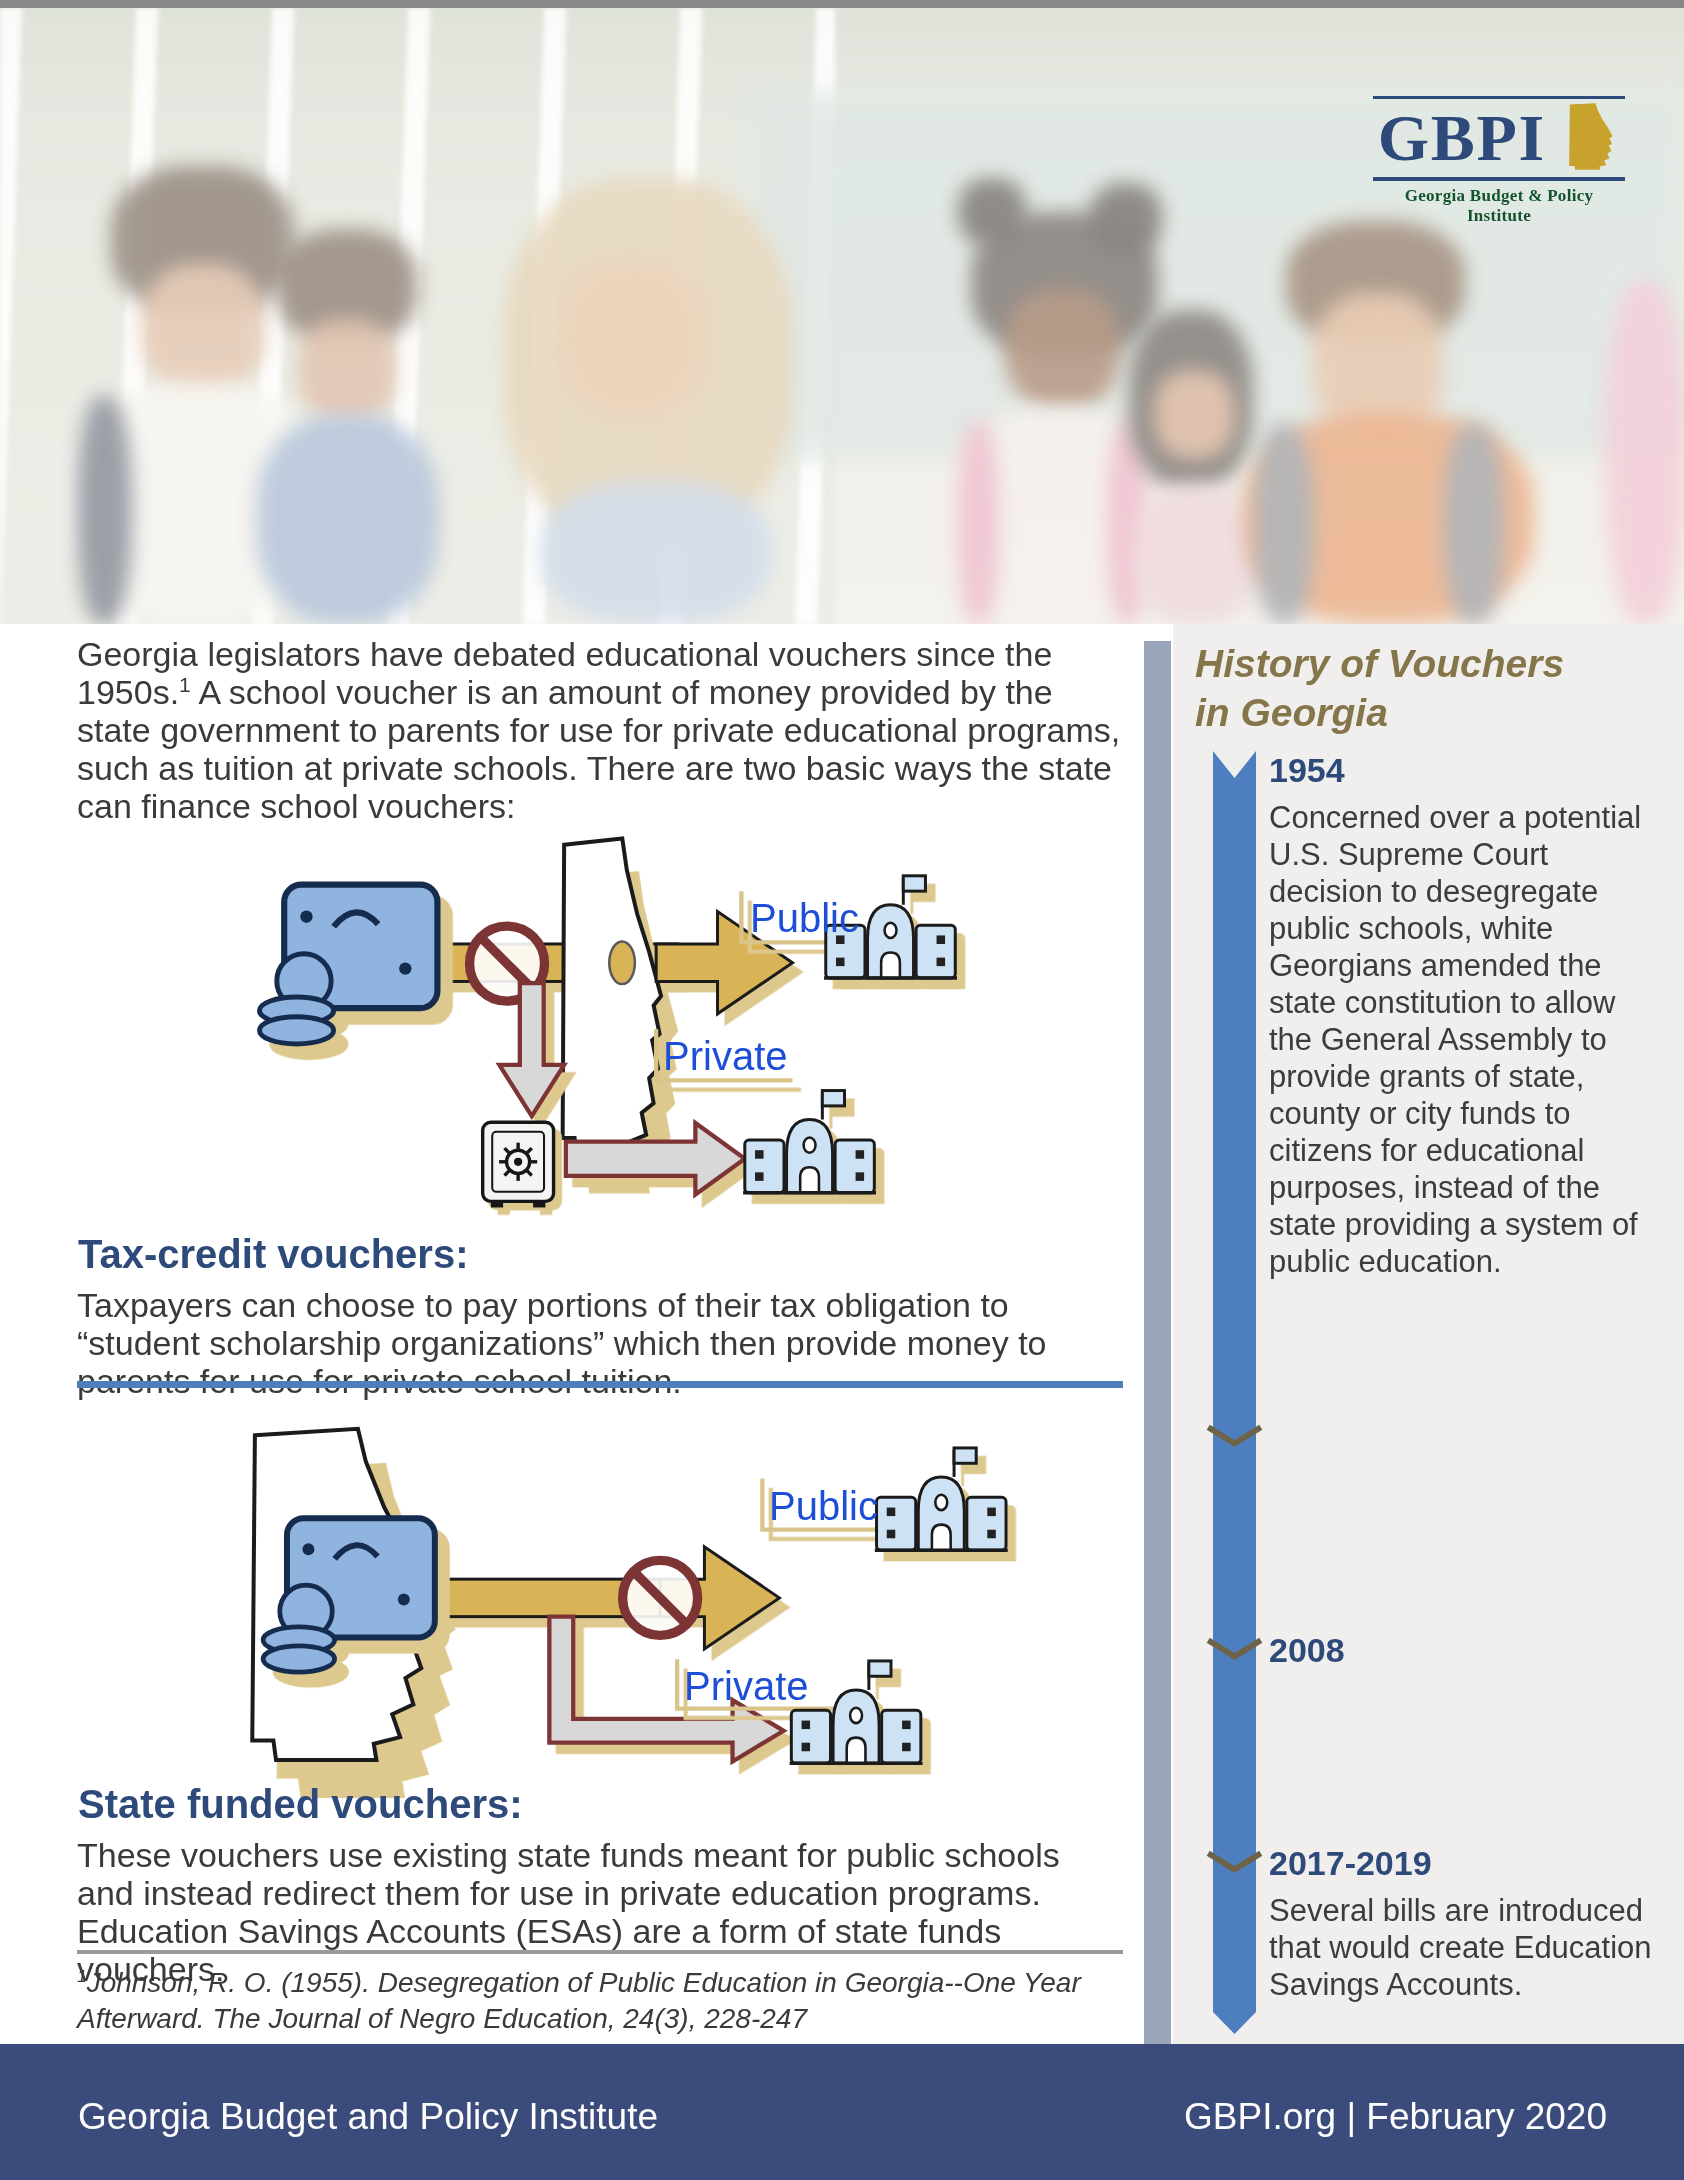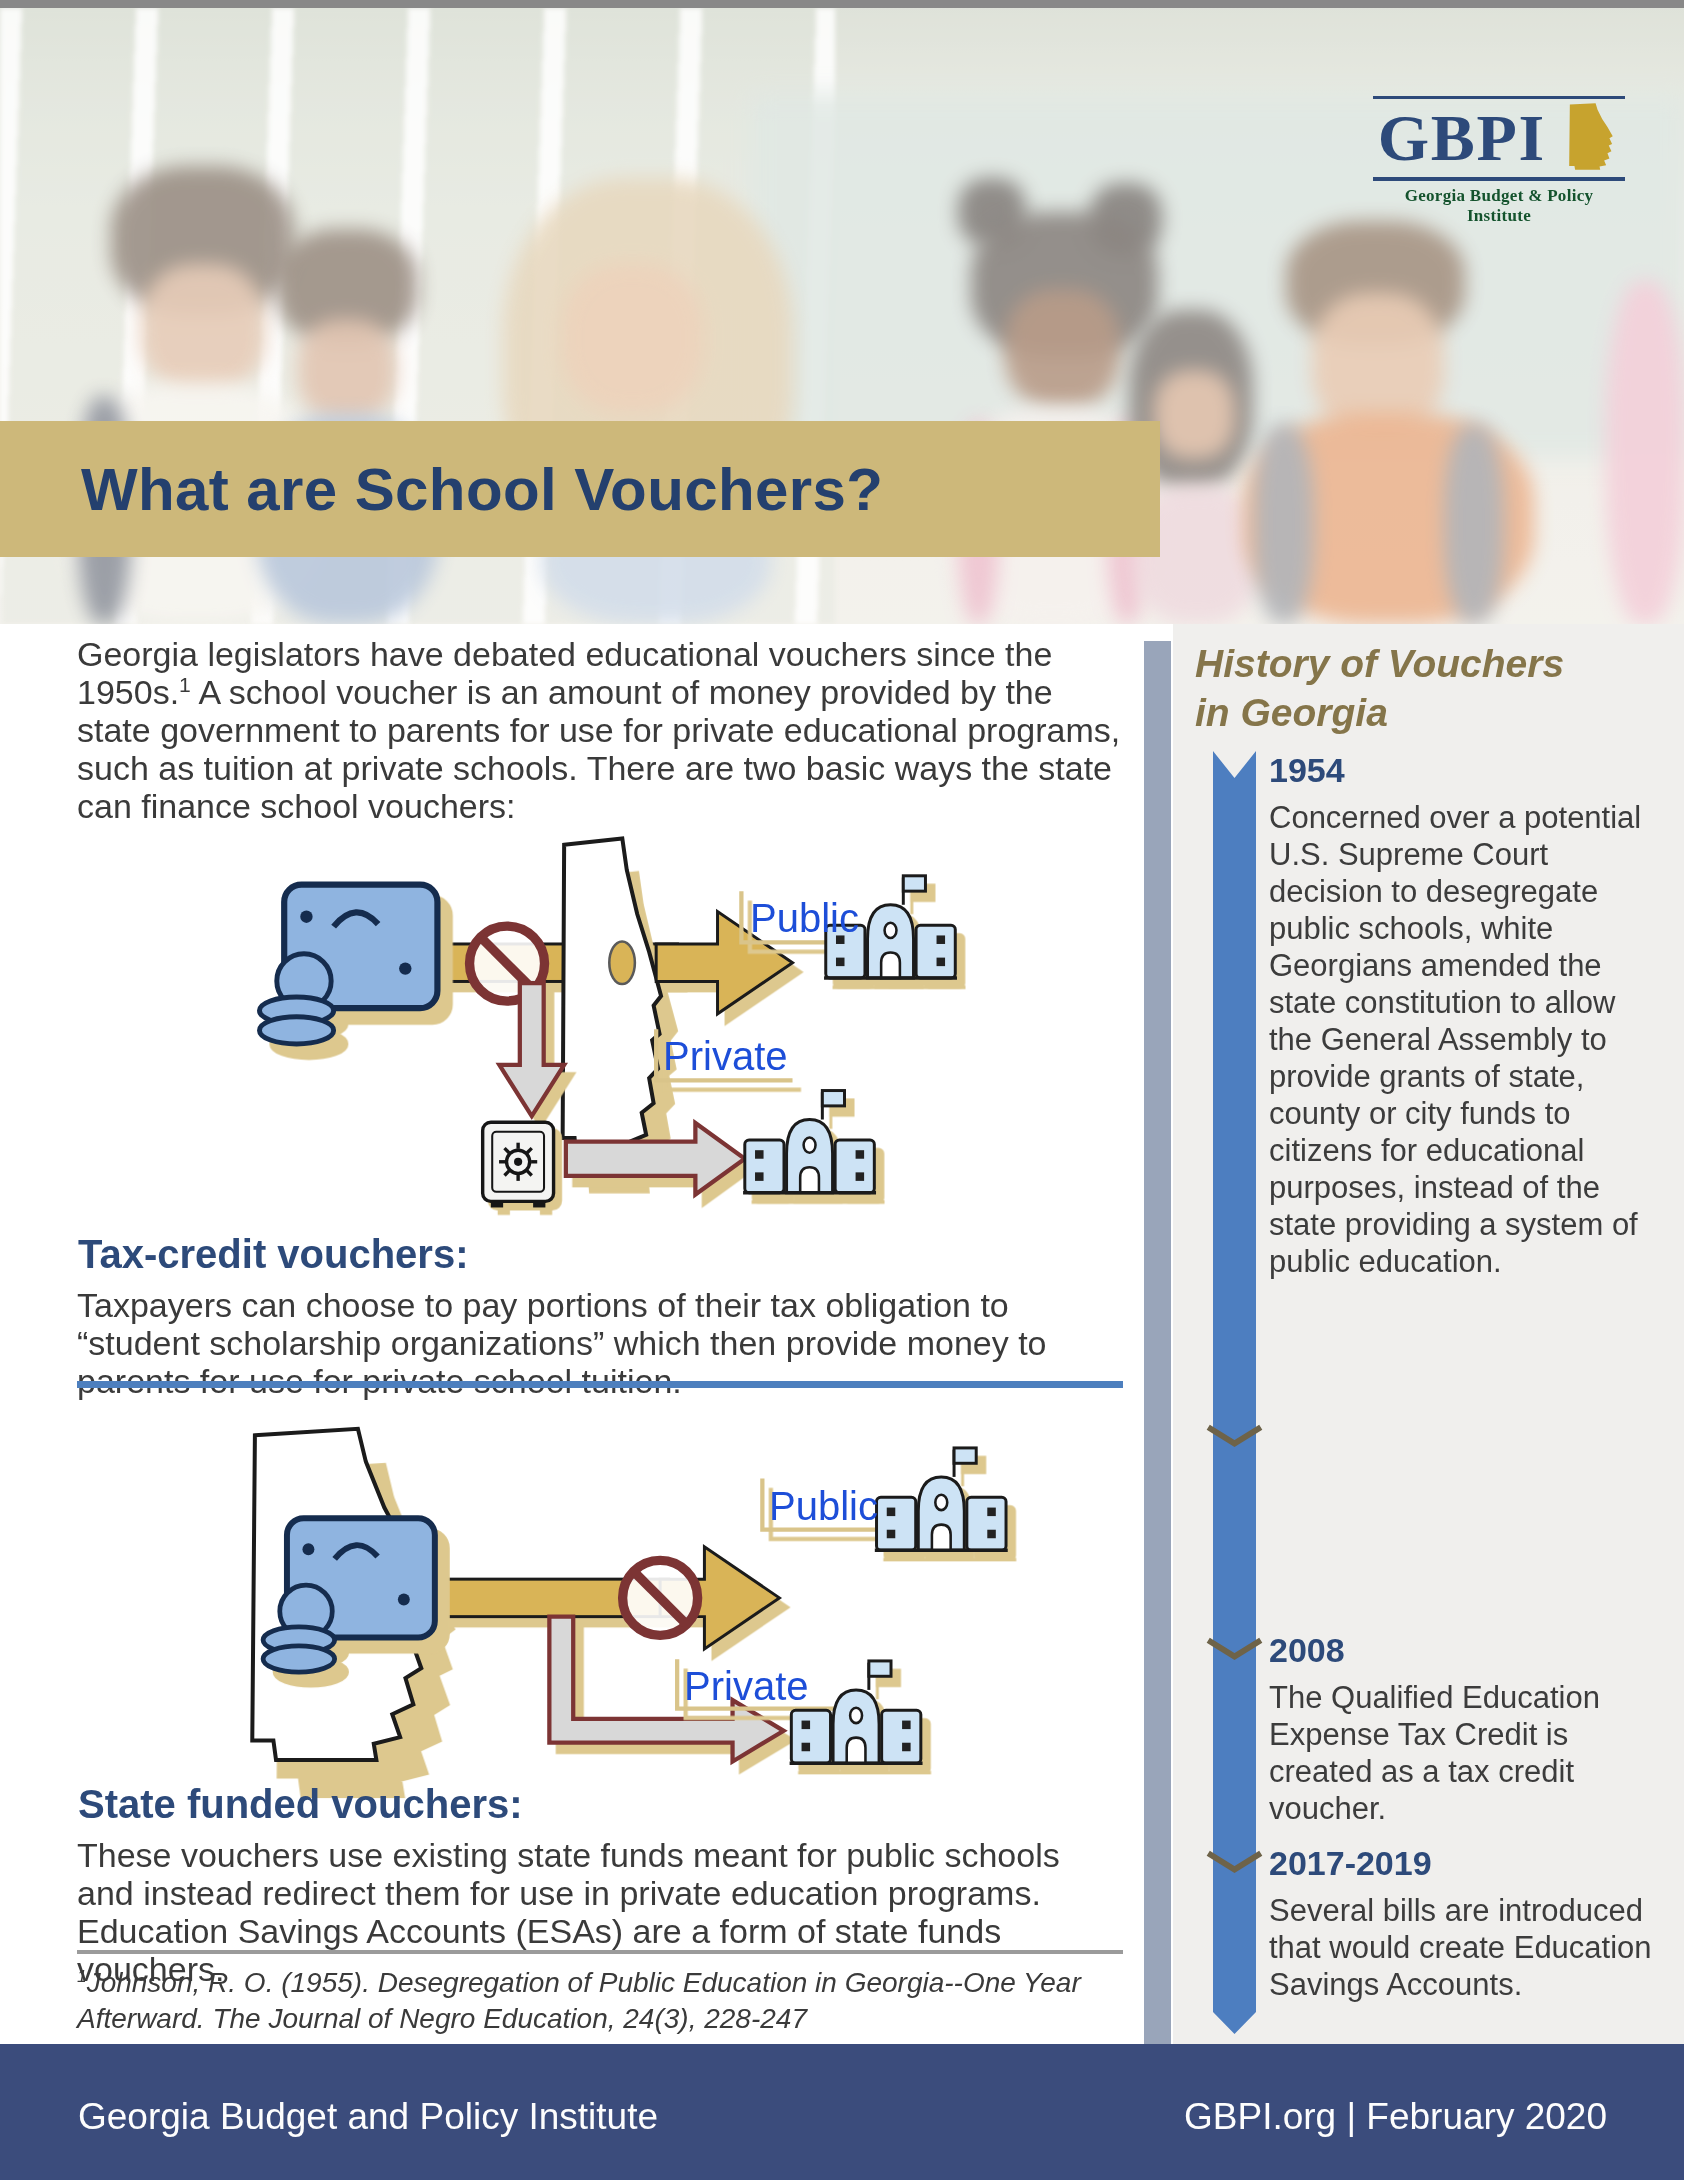--- a/index.html
+++ b/index.html
@@ -154,23 +154,20 @@
     <div class="logo-main">
       <span class="logo-acronym">GBPI</span>
       <svg viewBox="0 0 100 110" width="66" height="73">
           <use href="#georgia-path" fill="#c7a32e"></use>
         </svg>
     </div>
     <div class="logo-rule"></div>
     <div class="logo-tagline">Georgia Budget &amp; Policy Institute</div>
   </div>
 
-  <div class="banner">
-    <h1>What are School Vouchers?</h1>
-  </div>
 
   <p class="main-text intro"><span>Georgia legislators have debated educational vouchers since the 1950s.</span><sup>1</sup><span> A school voucher is an amount of money provided by the state government to parents for use for private educational programs, such as tuition at private schools. There are two basic ways the state can finance school vouchers:</span></p>
 
   <figure class="diagram" style="left:196px;top:808px;width:784px;height:394px;">
     <svg viewBox="0 0 920 462">
       <rect class="goldbar sh-tan" x="275" y="150" width="290" height="44"></rect>
       <use href="#georgia-path" class="gstate sh-tan" transform="translate(390,15) scale(1.75,3.7)"></use>
       <ellipse cx="500" cy="172" rx="15" ry="25" fill="#d9b457" stroke="#5a5a5a" stroke-width="3"></ellipse>
       <path class="goldbar sh-tan" d="M540 150 H612 V112 L700 172 L612 232 V194 H540 Z"></path>
       <use href="#nosign-def" transform="translate(310,118)"></use>
@@ -226,21 +223,20 @@
     <svg class="chev" style="top:1225px" viewBox="0 0 72 30">
         <polyline points="5,5 36,24 67,5" fill="none" stroke="#6e6349" stroke-width="7"></polyline>
       </svg>
 
     <div class="tl-entry" style="top:127px">
       <div class="tl-year">1954</div>
       <div class="tl-text">Concerned over a potential U.S. Supreme Court decision to desegregate public schools, white Georgians amended the state constitution to allow the General Assembly to provide grants of state, county or city funds to citizens for educational purposes, instead of the state providing a system of public education.</div>
     </div>
     <div class="tl-entry" style="top:1007px">
       <div class="tl-year">2008</div>
-      <div class="tl-text">The Qualified Education Expense Tax Credit is created as a tax credit voucher.</div>
     </div>
     <div class="tl-entry" style="top:1220px">
       <div class="tl-year">2017-2019</div>
       <div class="tl-text">Several bills are introduced that would create Education Savings Accounts.</div>
     </div>
   </aside>
 
   <footer class="footer">
     <span>Georgia Budget and Policy Institute</span>
     <span>GBPI.org | February 2020</span>

